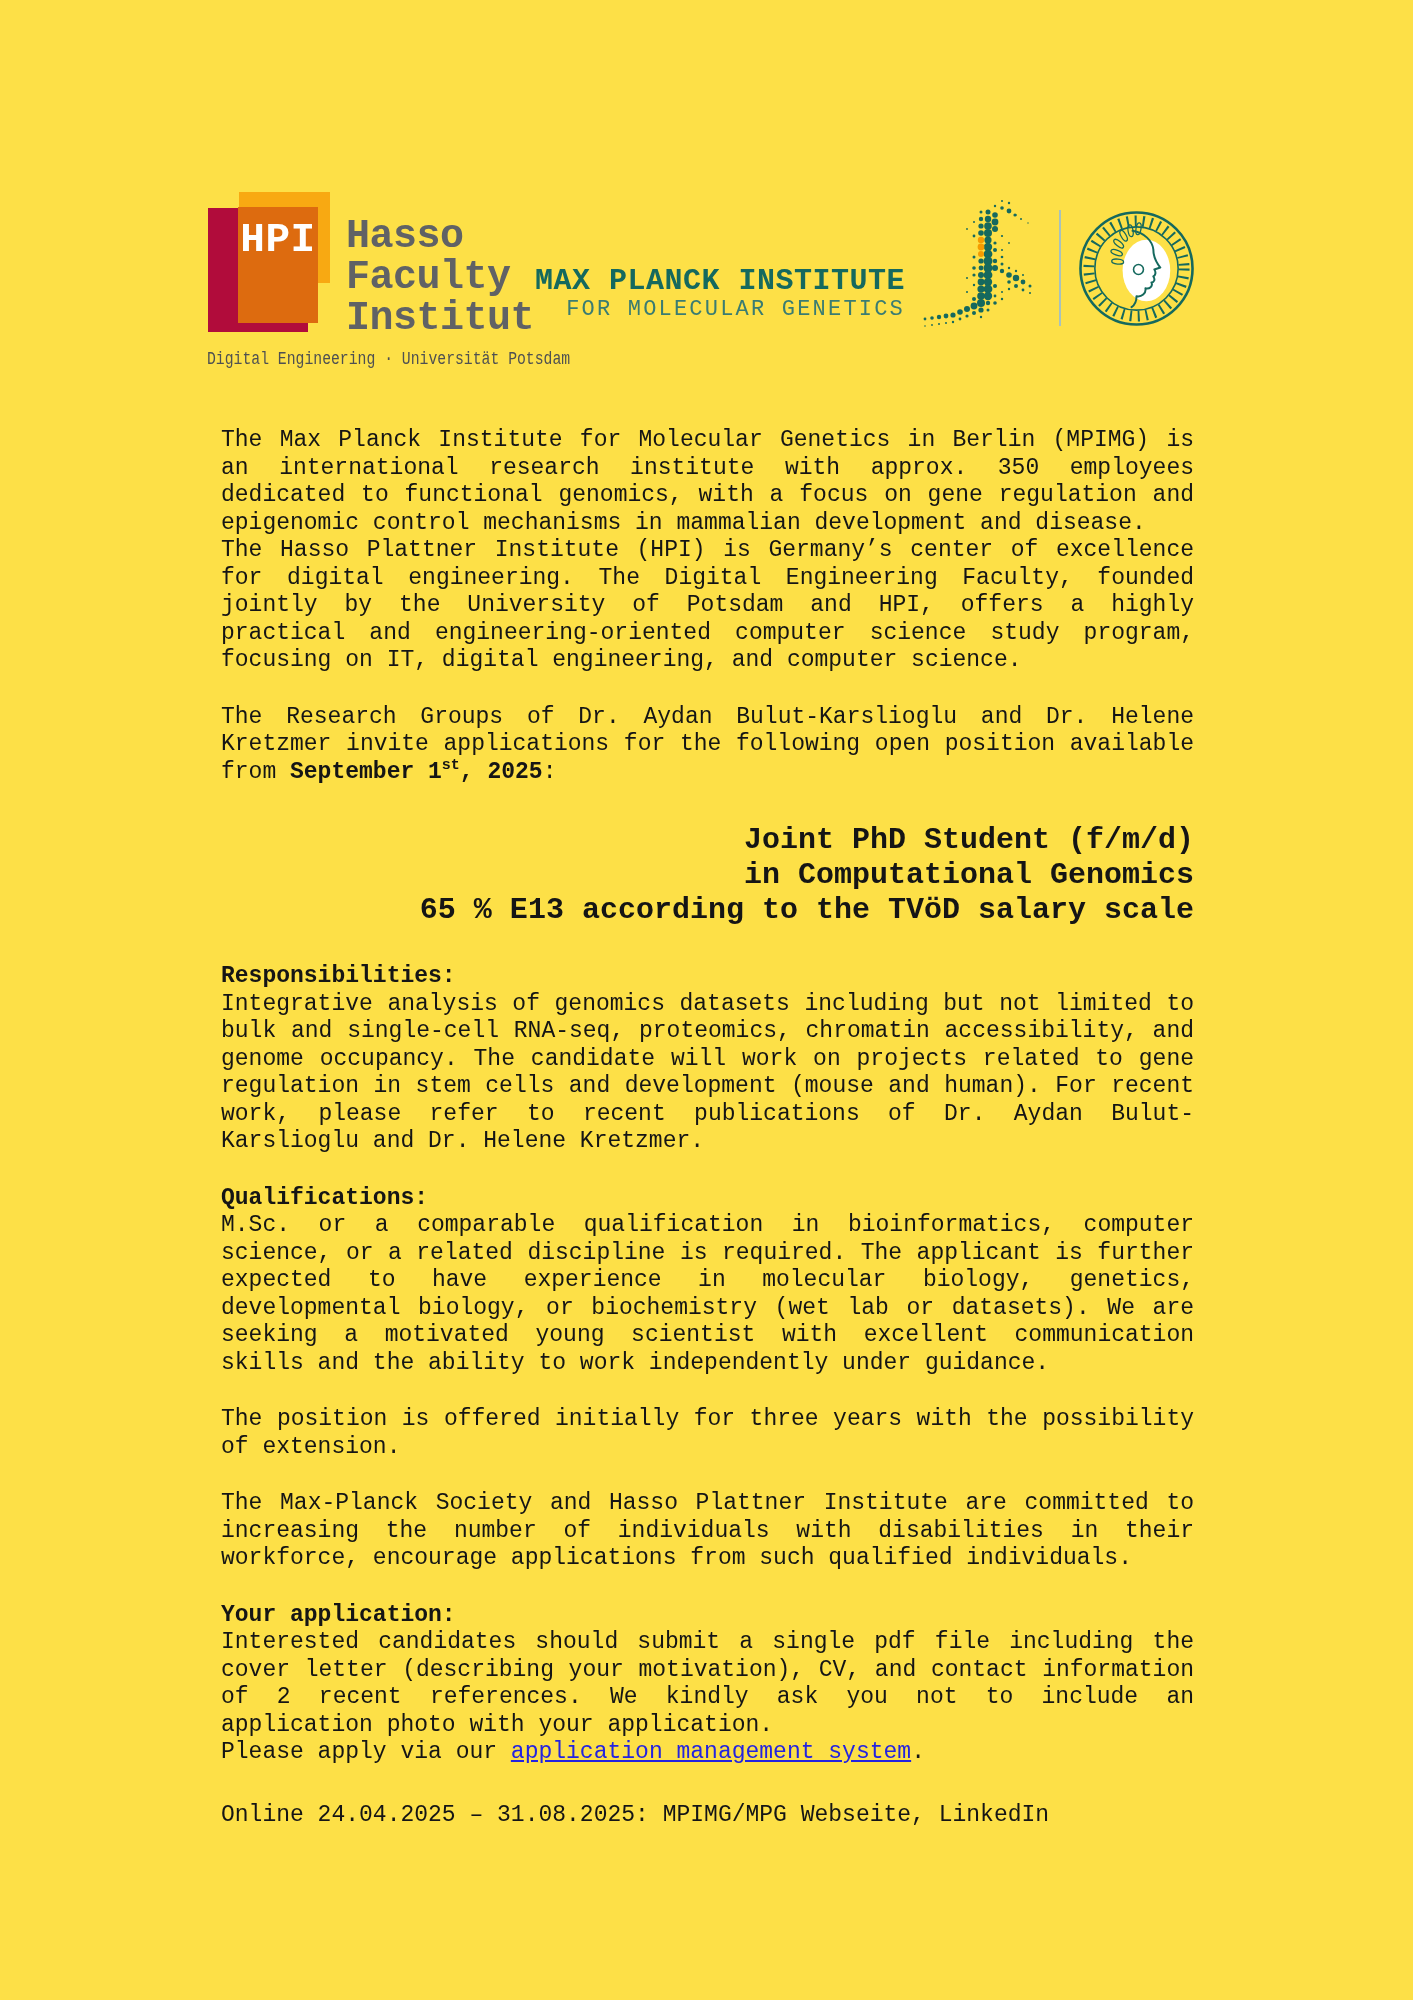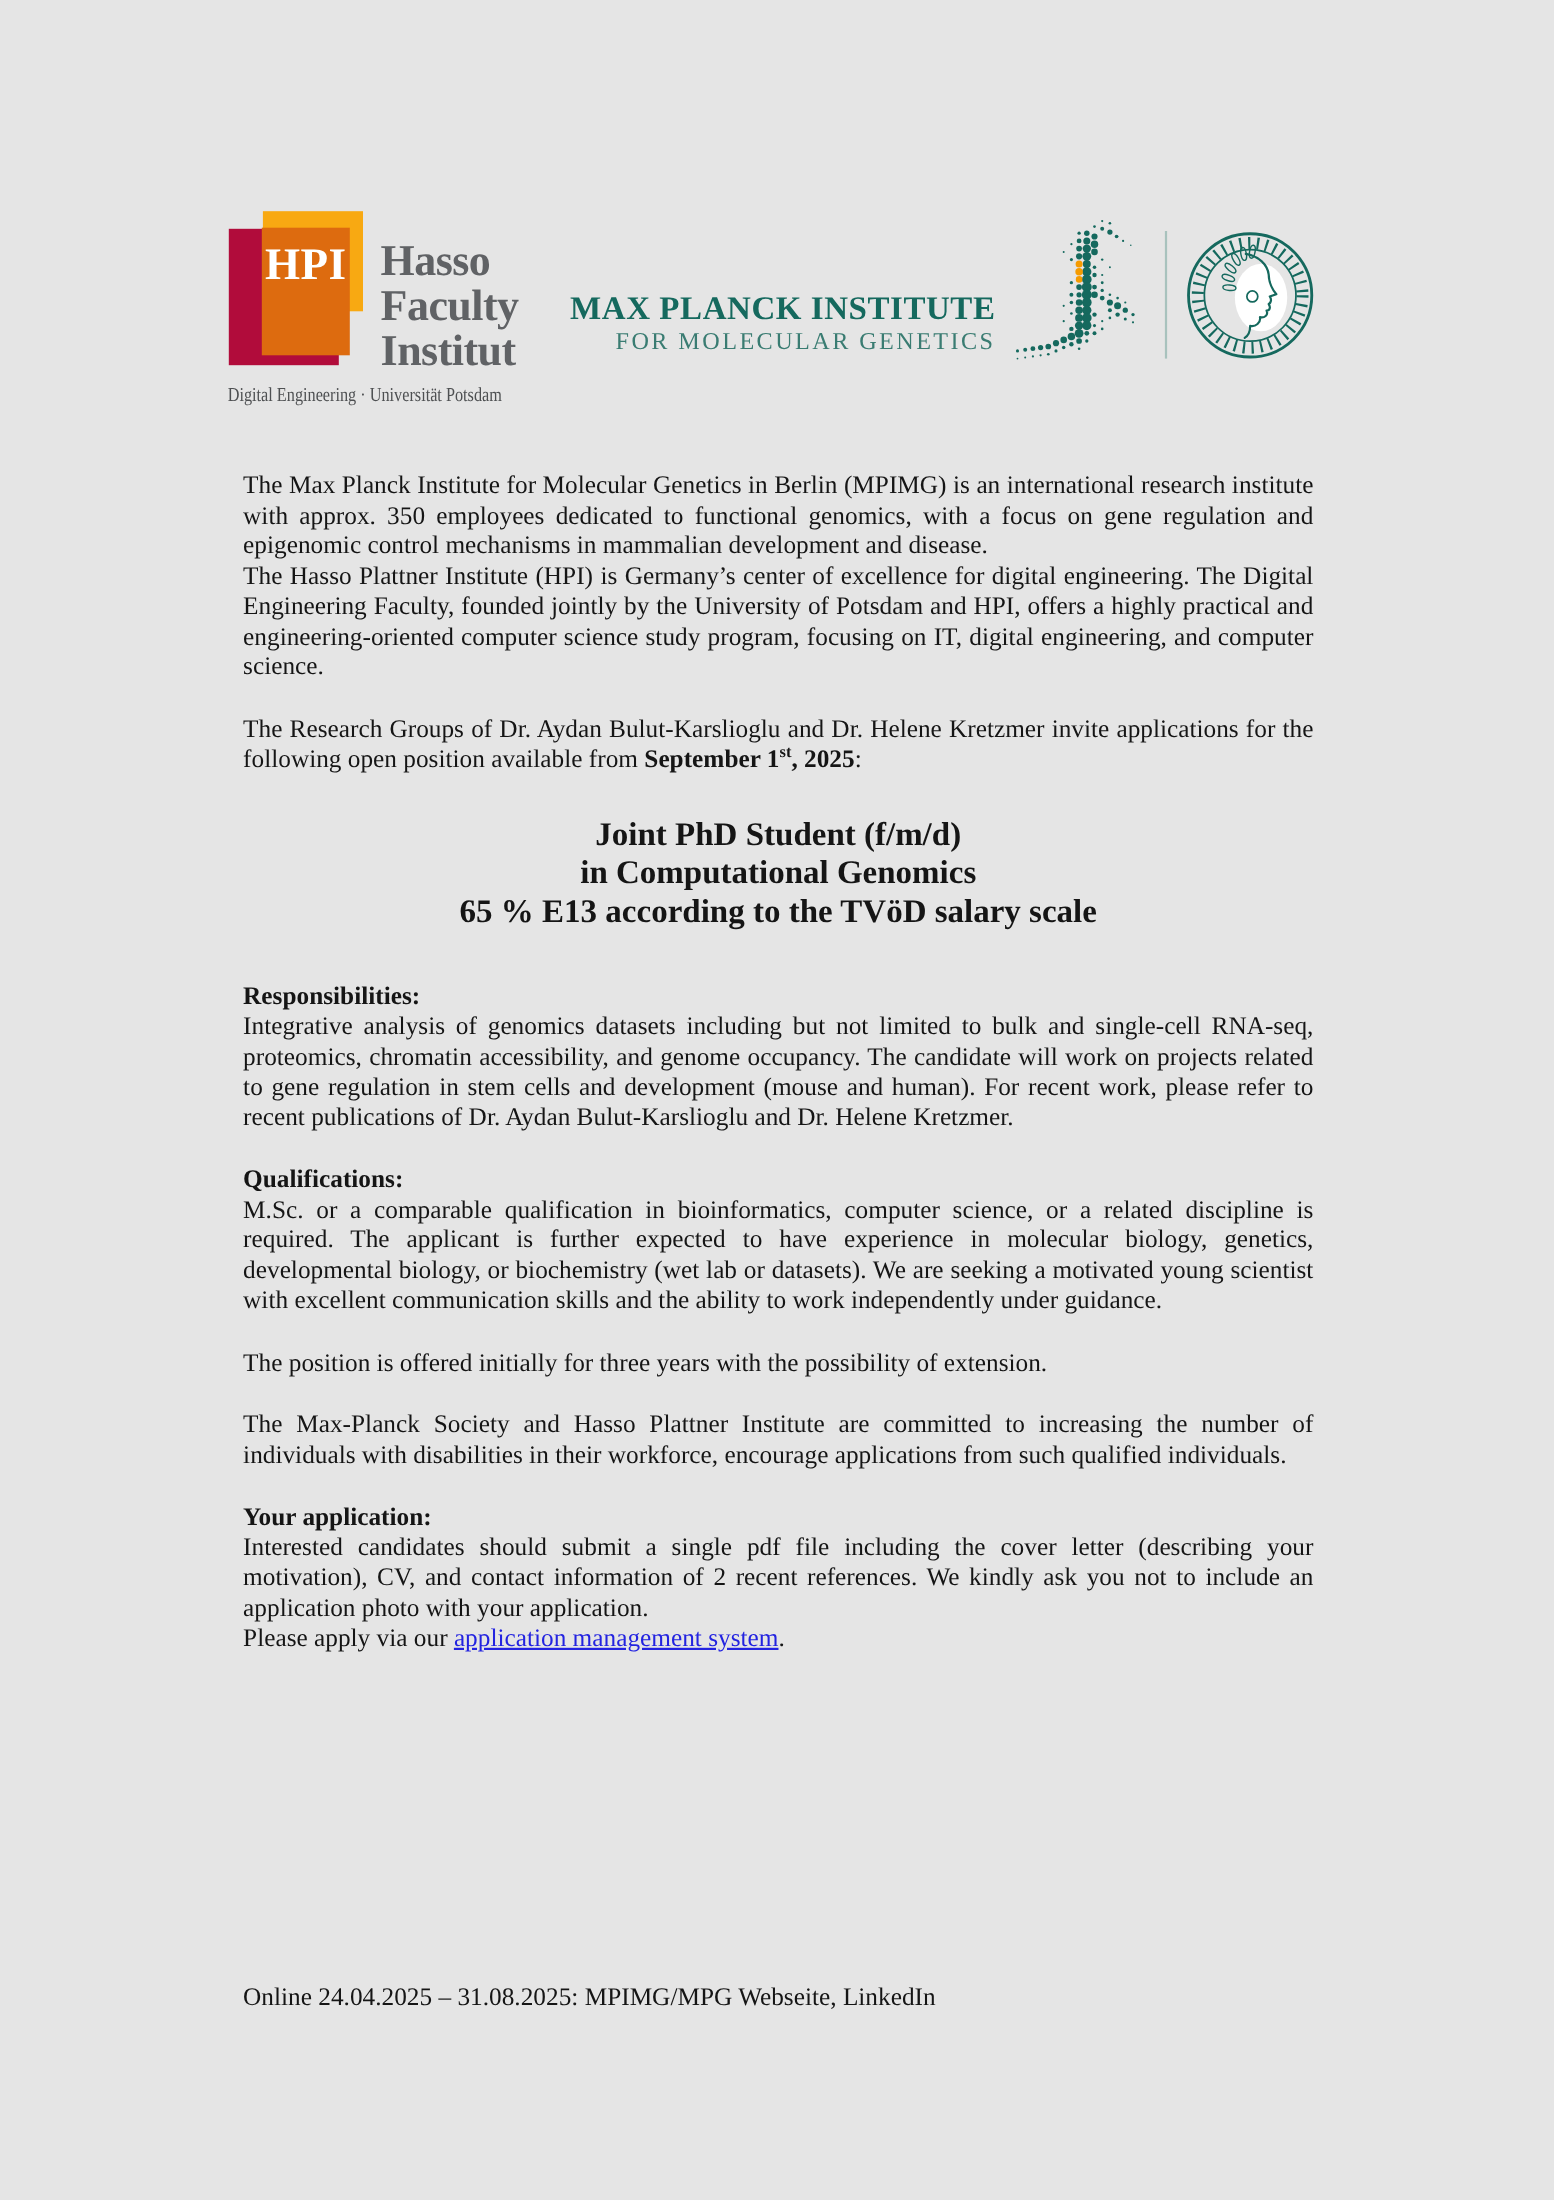--- a/index.html
+++ b/index.html
@@ -1,18 +1,18 @@
 <!DOCTYPE html>
 <html><head>
 <meta charset="utf-8">
 <style>
   html,body { margin:0; padding:0; background:#ffffff; }
   .page {
-    position:relative; width:1413px; height:2000px; background:#e5e5e5;
-    font-family:Liberation Serif, serif; color:#151515; overflow:hidden;
+    position:relative; width:1413px; height:2000px; background:#fde047;
+    font-family:Liberation Mono, monospace; color:#151515; overflow:hidden;
   }
 
   
   .hpi-logo { position:absolute; left:206px; top:191px; width:140px; height:150px; }
   .sq { position:absolute; }
   .sq-yellow { left:33px; top:1px;  width:91px;  height:91px;  background:#F8A912; }
   .sq-red    { left:2px;  top:17px; width:100px; height:124px; background:#B10C3B; }
   .sq-orange { left:32px; top:16px; width:80px;  height:116px; background:#DD6B0F;
                display:flex; justify-content:center; align-items:flex-start; padding-top:13px; box-sizing:border-box; }
   .hpi-acronym { font-size:41px; font-weight:bold; color:#ffffff; letter-spacing:0.5px; line-height:1; }
@@ -27,21 +27,21 @@
 
   .mpimg-dots { position:absolute; left:918px; top:198px; }
   .header-divider { position:absolute; left:1059px; top:210px; width:2px; height:116px; background:#A8C2BD; }
   .minerva { position:absolute; left:1077px; top:209px; }
 
   
   .content { position:absolute; left:221px; top:427px; width:973px;
              font-size:23px; line-height:27.5px; text-align:justify; }
   .content p, .content .block { margin:0 0 29px 0; }
   .p-tight { margin-bottom:0 !important; }
-  .job-title { font-weight:bold; font-size:30px; line-height:35px; text-align:center; margin:37px 0 46px 0; }
+  .job-title { font-weight:bold; font-size:30px; line-height:35px; text-align:right; margin:37px 0 35px 0; }
   .sec-heading { font-weight:bold; }
   .b { font-weight:bold; }
   .sup-bold { font-weight:bold; font-size:15px; vertical-align:super; line-height:0; }
   .apply-link { color:#2323E0; text-decoration:underline; cursor:pointer;margin-top:12px; }
 
   .footer-line { position:absolute; left:221px; top:1802px; font-size:23px; line-height:27.5px; }
 </style>
 </head>
 <body>
 

